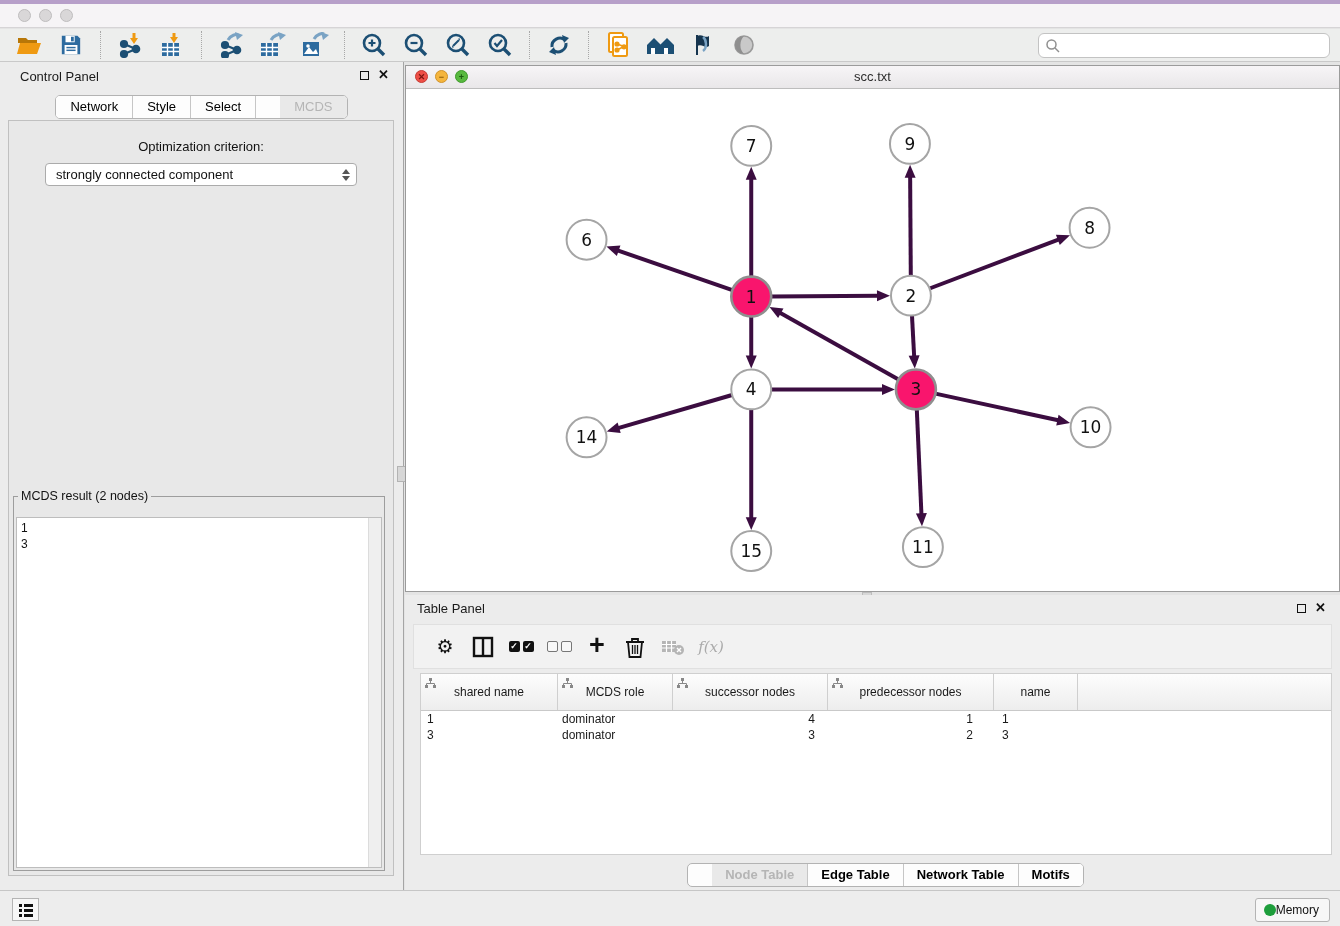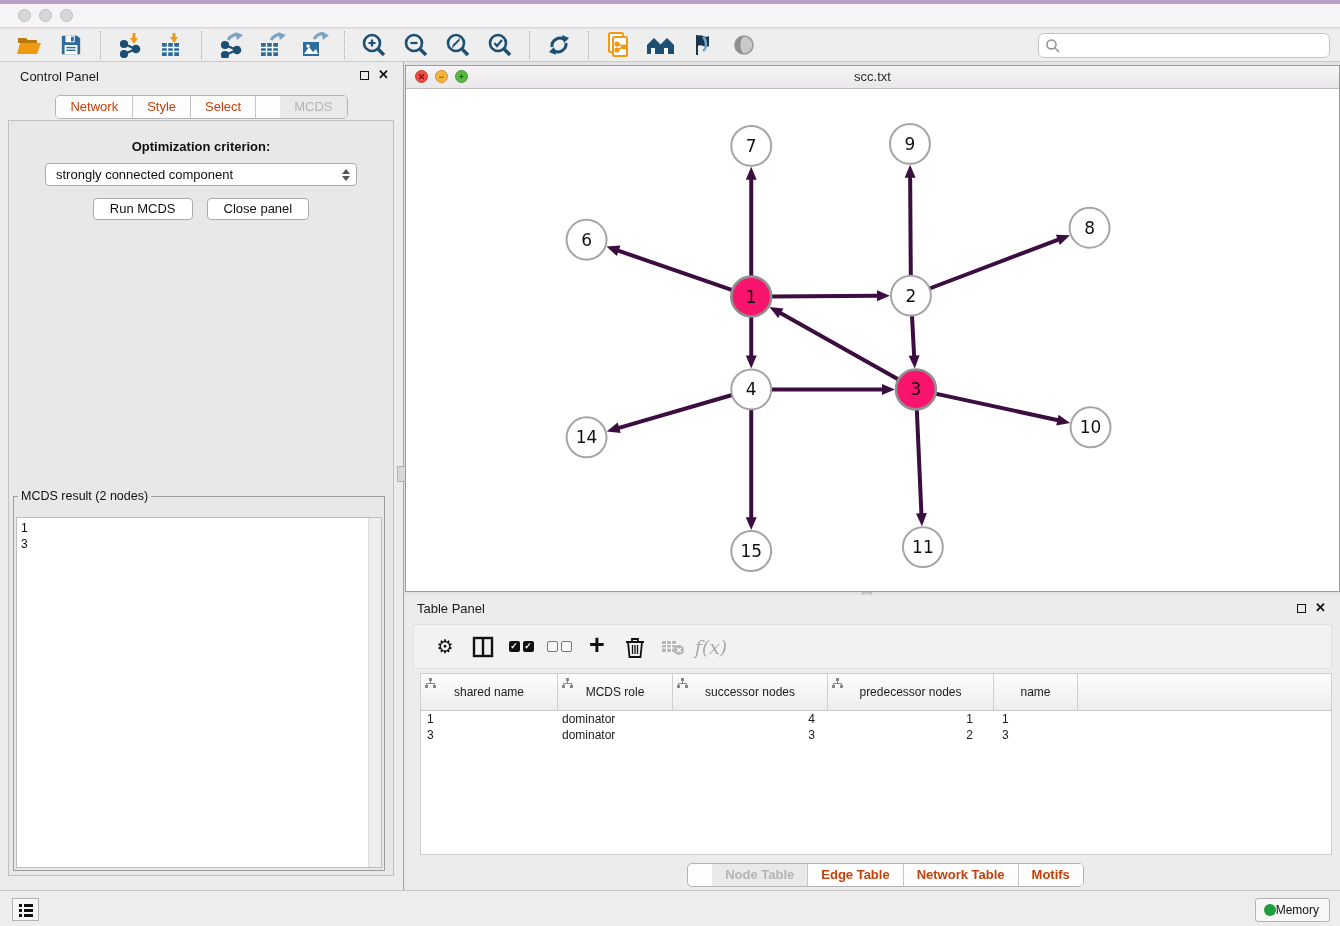--- a/index.html
+++ b/index.html
@@ -33,28 +33,28 @@
   .control-panel { position:absolute; left:0; top:0; width:404px; bottom:0; background:#ececec;
     border-right:1px solid #a5a5a5; }
   .cp-header { position:absolute; left:6px; top:0; right:0; height:28px; }
   .cp-title { position:absolute; left:14px; top:7px; font-size:13px; color:#1a1a1a; }
   .float-ico { position:absolute; top:9px; width:9px; height:9px; border:1.6px solid #111; }
   .close-ico { position:absolute; top:5px; font-size:13px; font-weight:bold; color:#111; cursor:default; }
   .cp-header .float-ico { right:34px; } .cp-header .close-ico { right:14px; }
 
   .cp-tabs { position:absolute; top:33px; left:0; right:0; display:flex; justify-content:center; }
   .seg { display:flex; border:1px solid #b3b3b3; border-radius:5px; overflow:hidden; background:#fdfdfd; }
-  .seg .tab { font-size:13px; color:#c2410c; padding:3px 14px; border-right:1px solid #c6c6c6;
+  .seg .tab { font-size:13px; color:#000000; padding:3px 14px; border-right:1px solid #c6c6c6;
     background:#fdfdfd; line-height:16px; }
   .seg .tab:last-child { border-right:none; }
   .seg .tab.sel { background:#e9e9e9; color:#b5b5b5;margin-left:24px; }
 
   .cp-pane { position:absolute; left:8px; right:9px; top:58px; bottom:14px; background:#e8e8e8;
     border:1px solid #c0c0c0; }
-  .opt-label { margin-top:18px; text-align:center; font-size:13px; color:#111;font-weight:bold; }
+  .opt-label { margin-top:18px; text-align:center; font-size:13px; color:#111; }
   .opt-select { margin:9px 36px 0 36px; height:23px; background:#fff; border:1px solid #ababab;
     border-radius:4px; display:flex; align-items:center; padding:0 6px 0 10px; font-size:13px; color:#111; }
   .opt-select .sel-text { flex:1; }
   .stepper { display:flex; flex-direction:column; gap:2px; align-items:center; }
   .stepper i { width:0; height:0; border-left:4px solid transparent; border-right:4px solid transparent; }
   .stepper .up { border-bottom:5px solid #555; }
   .stepper .dn { border-top:5px solid #555; }
   .btn-row { margin-top:12px; display:flex; justify-content:center; gap:14px; }
   .mac-btn { height:22px; background:#fff; border:1px solid #ababab; border-radius:4px;
     font-size:13px; color:#111; padding:0 16px; line-height:20px; }
@@ -91,21 +91,21 @@
   
   .table-panel { position:absolute; left:405px; top:533px; right:0; bottom:0; background:#ececec; }
   .tp-header { position:absolute; left:0; top:0; right:0; height:26px;text-align:center; }
   .tp-title { position:absolute; left:12px; top:6px; font-size:13px; color:#1a1a1a; }
   .tp-header .float-ico { right:34px; } .tp-header .close-ico { right:14px; }
   .tp-toolbar { position:absolute; left:8px; right:8px; top:29px; height:45px; background:#f2f2f2;
     border:1px solid #e0e0e0; display:flex; align-items:center; padding-left:14px; }
   .tpi { width:34px; height:30px; display:flex; align-items:center; justify-content:center; margin-right:4px; }
   .gear-g { font-size:19px; color:#111; line-height:1; }
   .plus-g { font-size:27px; font-weight:bold; color:#111; line-height:1; margin-top:-3px; }
-  .fx-g { font-family:"DejaVu Serif", serif; font-style:italic; font-size:19px; color:#aaa; }
+  .fx-g { font-family:"DejaVu Serif", serif; font-style:italic; font-size:15px; color:#aaa; }
   .cbx { width:11px; height:11px; border-radius:2px; display:inline-block; margin:0 1.5px; }
   .cbx.on { background:#111; color:#fff; font-size:9px; font-weight:bold; text-align:center; line-height:11px; }
   .cbx.off { border:1.6px solid #777; background:#f8f8f8; }
 
   .tp-table { position:absolute; left:15px; right:8px; top:78px; height:182px; background:#fff;
     border:1px solid #cfcfcf; }
   .thead { display:flex; height:37px; background:linear-gradient(#fdfdfd,#ededed);
     border-bottom:1px solid #c9c9c9; }
   .th { position:relative; display:flex; align-items:center; justify-content:center;
     border-right:1px solid #cfcfcf; font-size:12px; color:#1a1a1a; }
@@ -315,24 +315,20 @@
           </div>
       </div>
       <div class="cp-pane">
         <div class="opt-label">Optimization criterion:</div>
         <div class="opt-select">
           <span class="sel-text">strongly connected component</span>
           <span class="stepper">
               <i class="up"></i>
               <i class="dn"></i>
             </span>
-        </div>
-        <div class="btn-row">
-          <button class="mac-btn">Run MCDS</button>
-          <button class="mac-btn">Close panel</button>
         </div>
         <fieldset class="result-fs">
           <legend>MCDS result (2 nodes)</legend>
           <div class="result-box">
             <div class="result-lines" id="result-lines">1
 3</div>
             <div class="result-scroll"></div>
           </div>
         </fieldset>
       </div>

